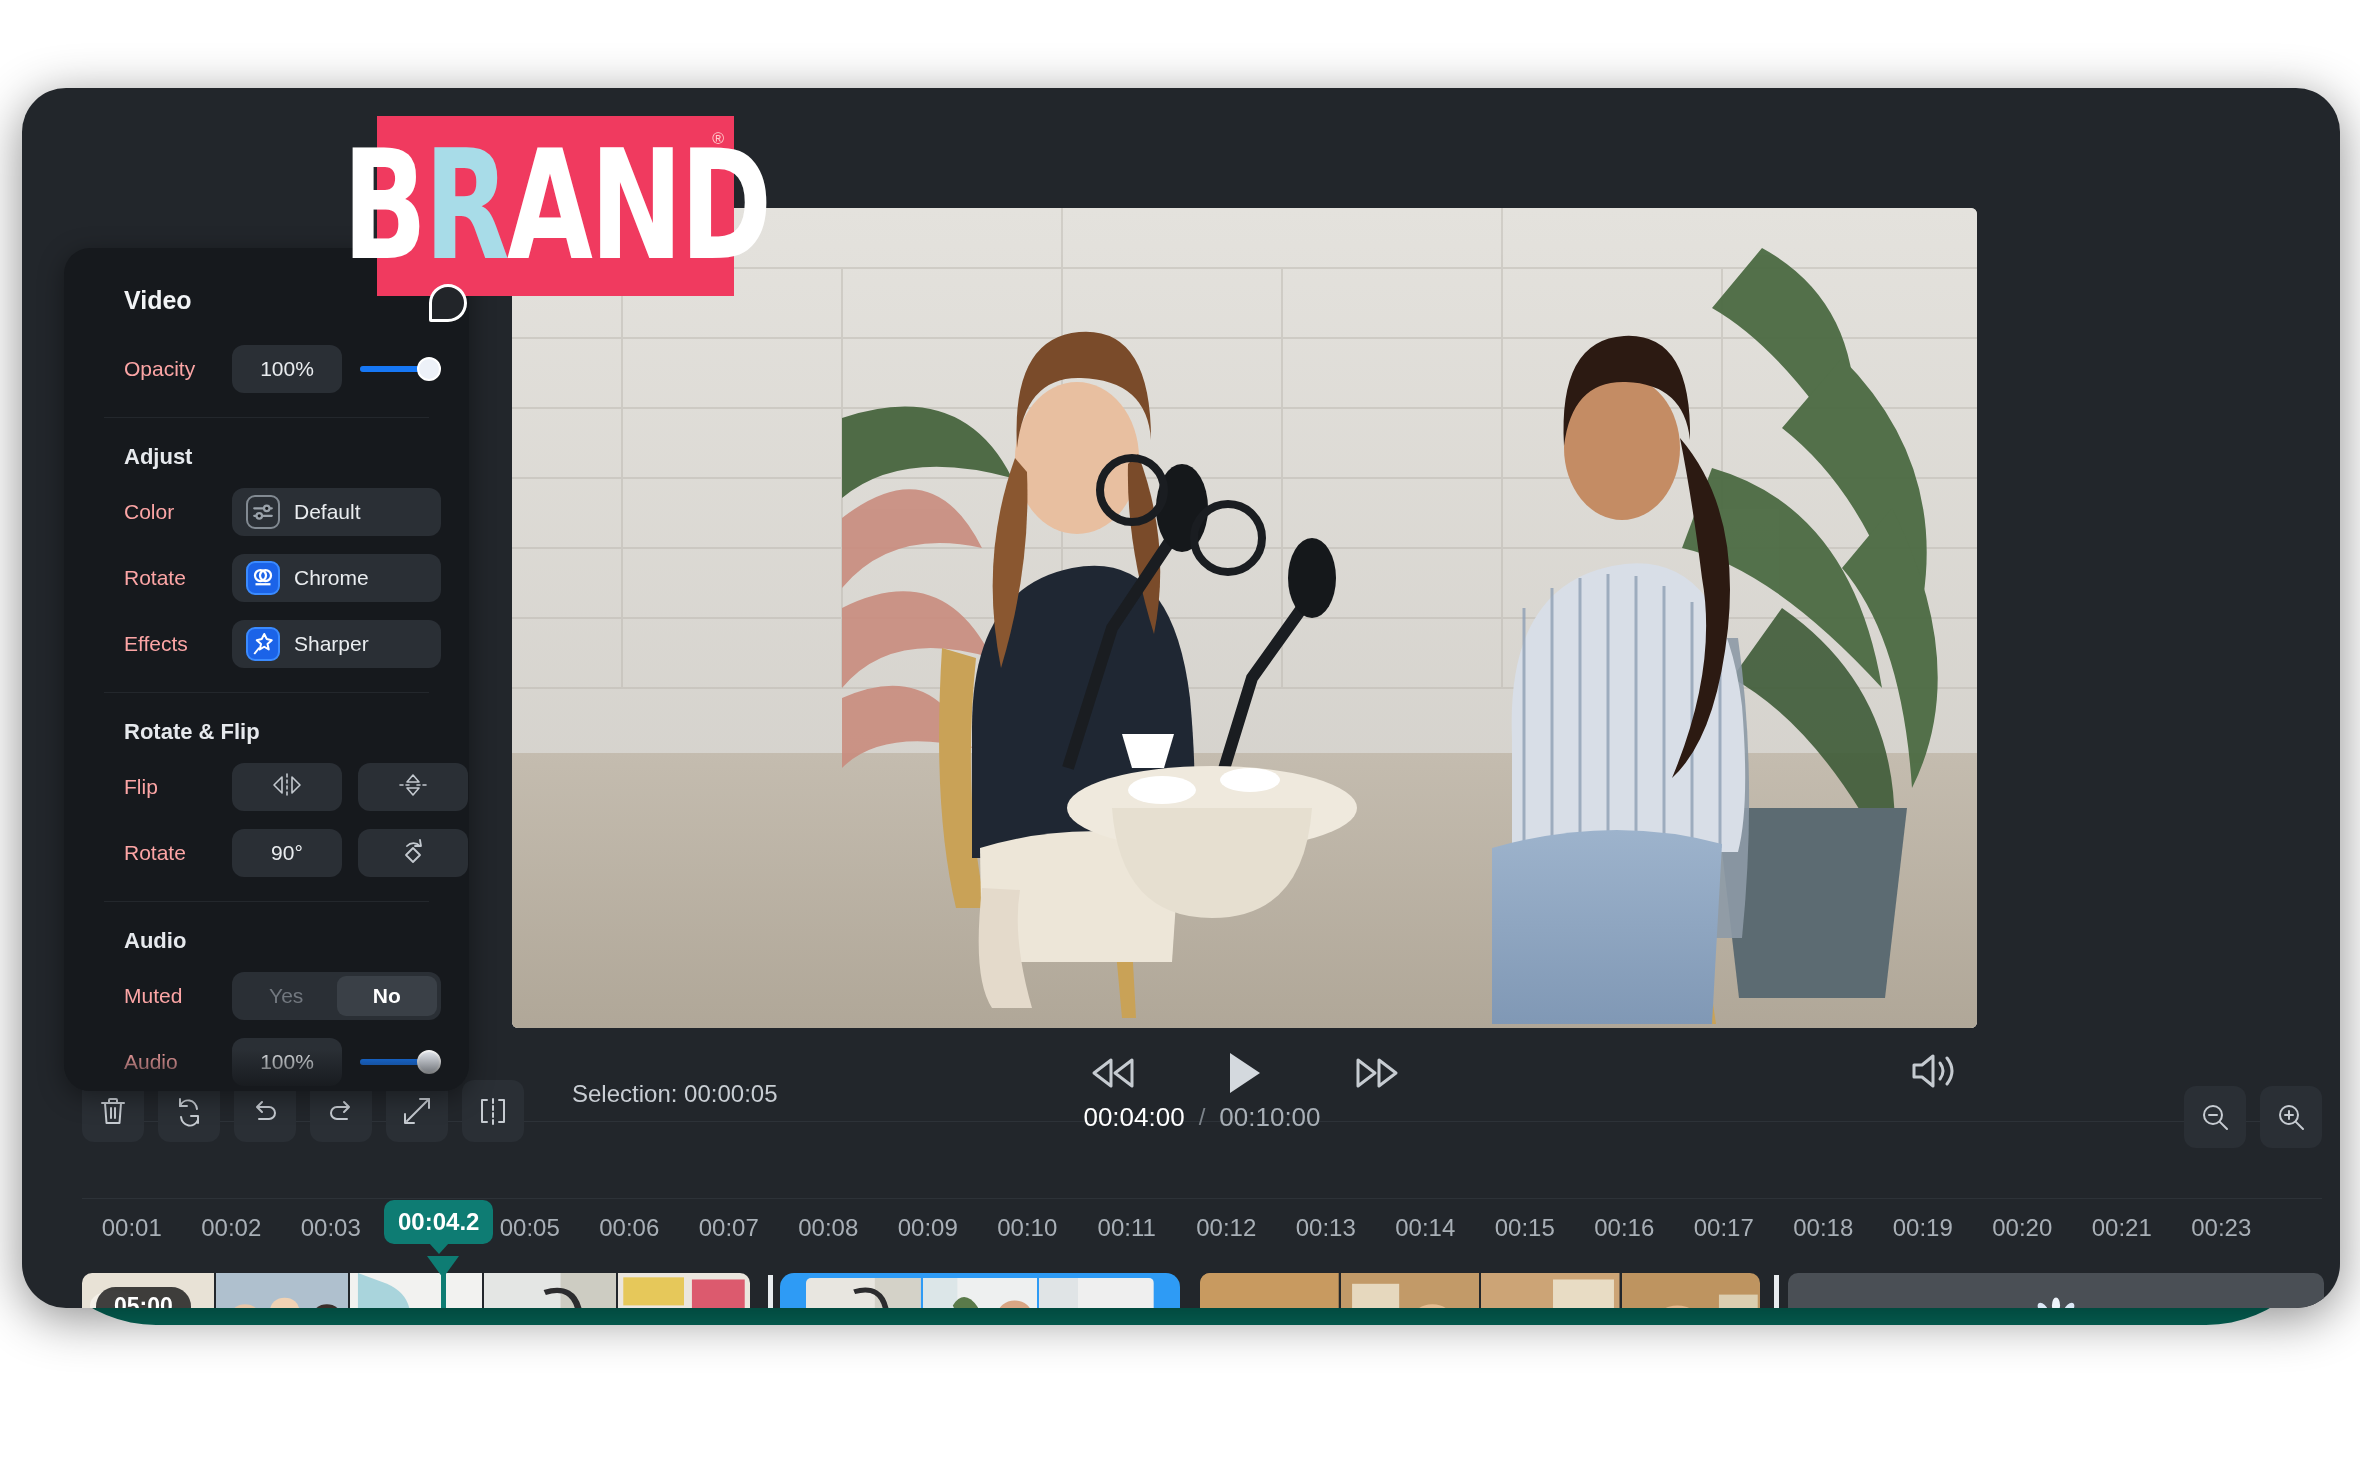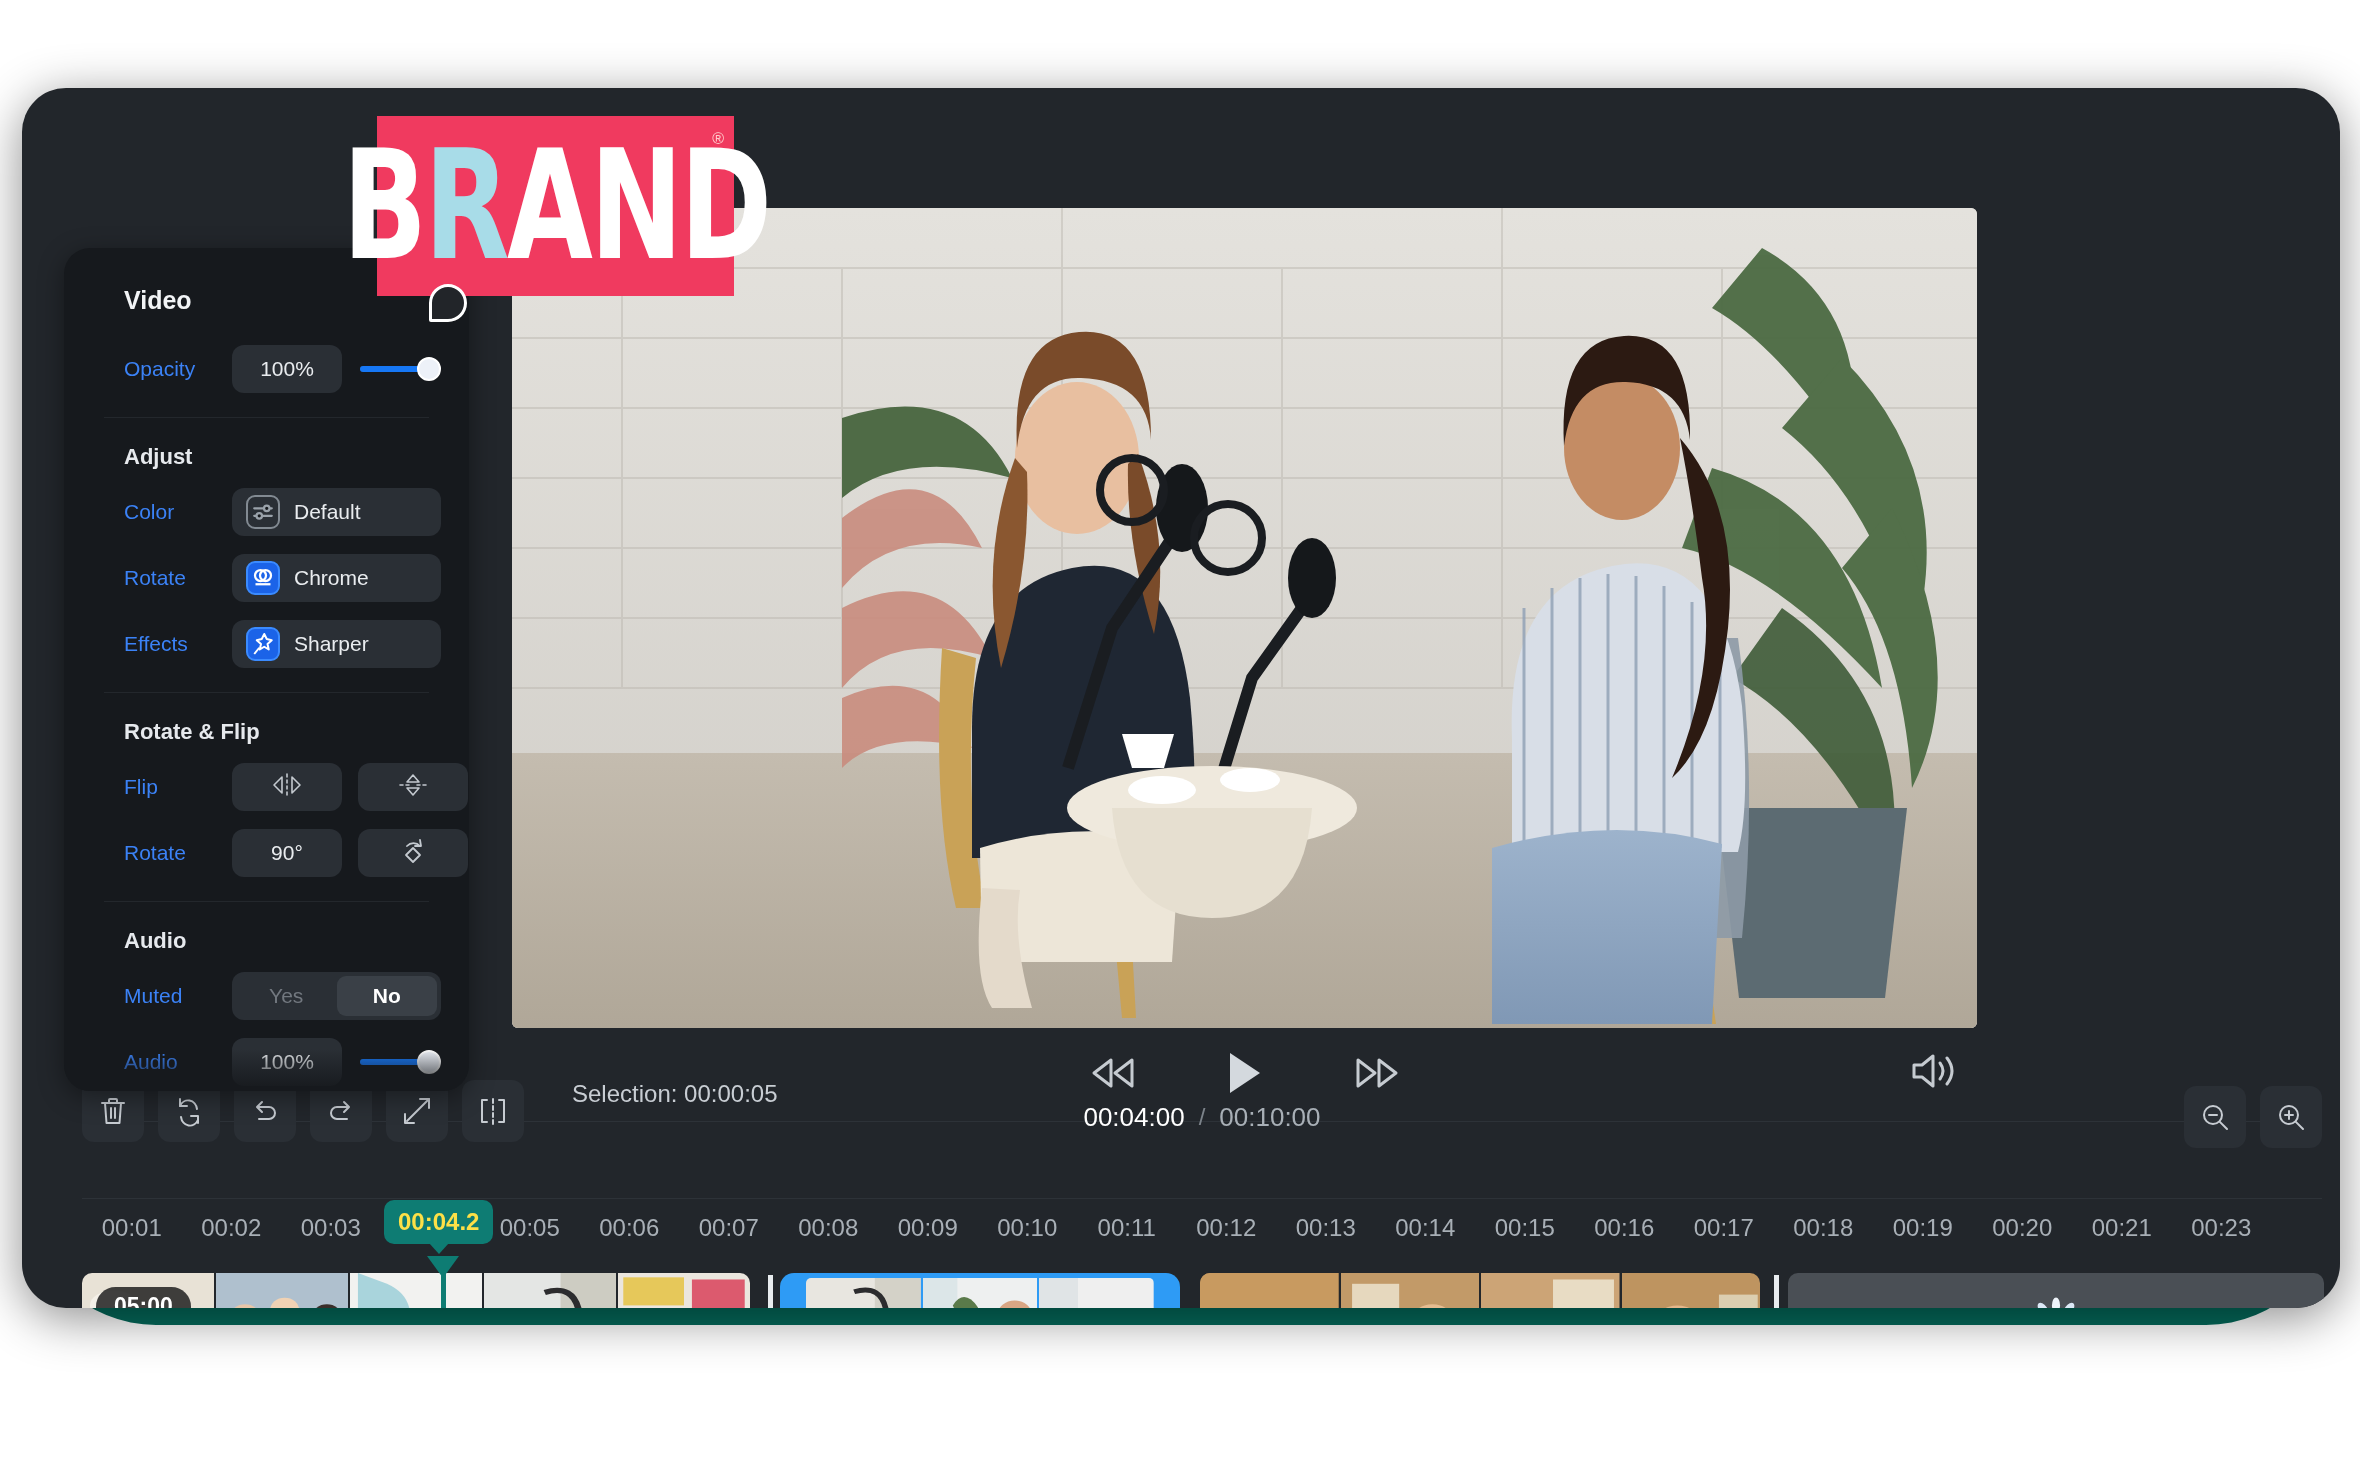--- a/index.html
+++ b/index.html
@@ -47,21 +47,21 @@
   .sec-head {
     color: #E6E9ED; font-size: 22px; font-weight: bold;
     margin: 26px 0 14px 32px;
   }
   .divider { height:1px; background:#23272C; margin: 20px 12px 0 12px; }
   .row {
     display: flex; align-items: center;
     height: 56px; margin-bottom: 10px;
   }
   .row-label {
-    color: #3b82f6; font-size: 21px; width: 140px;
+    color: #fca5a5; font-size: 21px; width: 140px;
     padding-left: 32px; flex: none;
   }
   .pill {
     height: 48px; background: #2A2F35; border-radius: 12px;
     display: flex; align-items: center; justify-content: center;
     color: #E9ECEF; font-size: 21px;
   }
   .pill.value-box { width: 110px; }
   .pill.wide {
     width: 215px; justify-content: flex-start; padding-left: 14px; gap: 14px;
@@ -186,21 +186,21 @@
   }
   .tick {
     color: #A8AFB6; font-size: 24px;
     width: 99.5px; text-align: center; flex: none;
   }
   .playhead-badge {
     position: absolute; left: 362px; top: 1112px;
     background: #0E7C73; border-radius: 10px;
     padding: 8px 14px; z-index: 25;
   }
-  .playhead-badge span { color: #fde047; font-size: 24px; font-weight: bold; }
+  .playhead-badge span { color: #ffffff; font-size: 24px; font-weight: bold; }
   .playhead-badge::after {
     content: ""; position: absolute; left: 50%; bottom: -10px;
     transform: translateX(-50%);
     border-left: 10px solid transparent;
     border-right: 10px solid transparent;
     border-top: 11px solid #0E7C73;
   }
   .playhead-line {
     position: absolute; left: 419px; top: 1168px;
     width: 5px; height: 122px; background: #0E7C73; z-index: 24;

